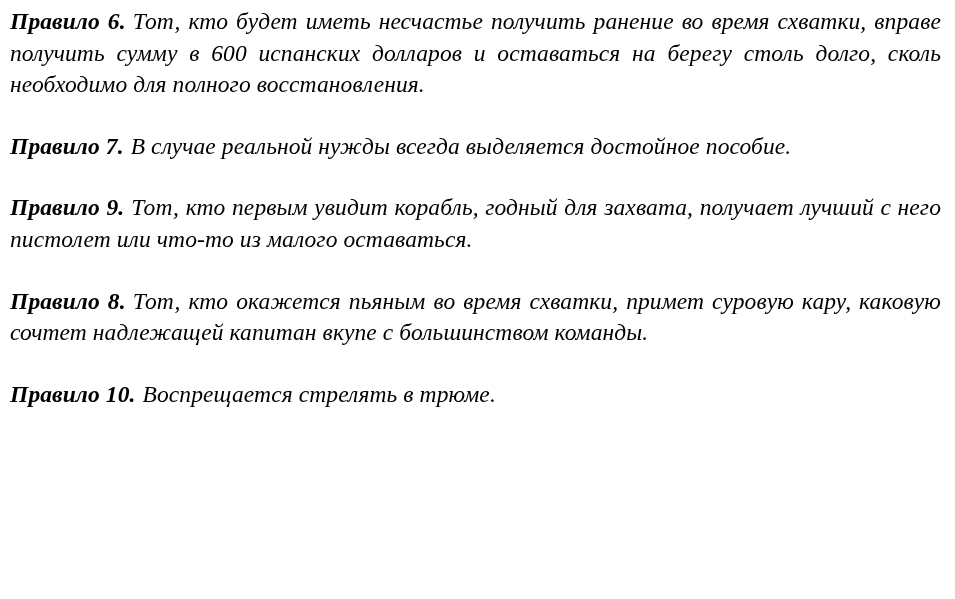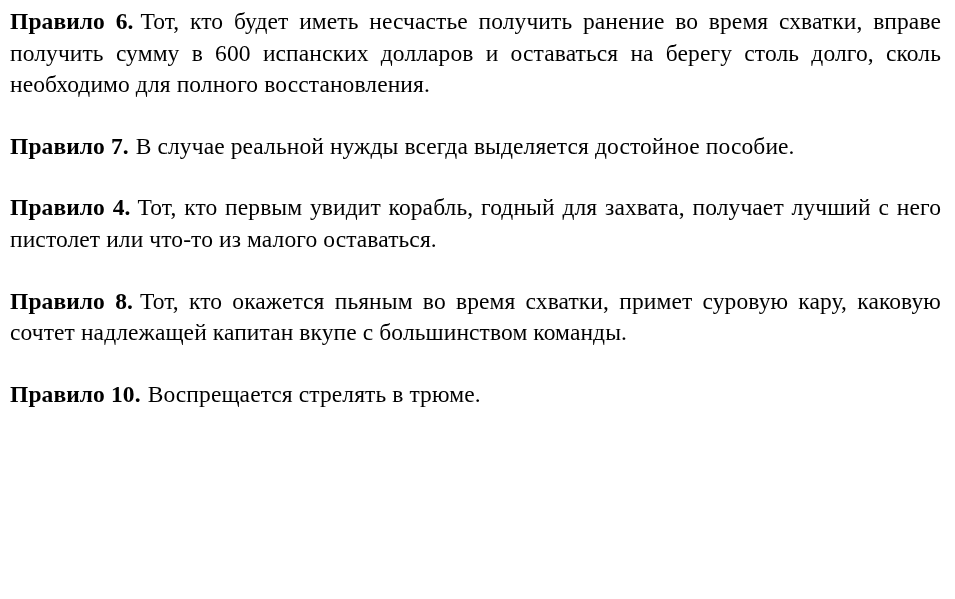--- a/index.html
+++ b/index.html
@@ -13,20 +13,21 @@
     font-family: "Liberation Serif", serif;
     color: #000000;
     overflow: hidden;
   }
   .page {
     box-sizing: border-box;
     width: 955px;
     height: 599px;
     padding: 6px 14px 0 10px;
     background: #ffffff;
+    font-style: italic;
   }
   .rule {
     font-size: 23.5px;
     line-height: 1.345;
     text-align: justify;
     text-justify: inter-word;
     margin: 0 0 30px 0;
     letter-spacing: 0.1px;
   }
   .rule:last-child {
@@ -50,21 +51,21 @@
 
   <p class="rule">
     <span class="rule-label">Правило 6.</span><span class="rule-gap"></span><span class="rule-text">Тот, кто будет иметь несчастье получить ранение во время схватки, вправе получить сумму в 600 испанских долларов и оставаться на берегу столь долго, сколь необходимо для полного восстановления.</span>
   </p>
 
   <p class="rule">
     <span class="rule-label">Правило 7.</span><span class="rule-gap"></span><span class="rule-text">В случае реальной нужды всегда выделяется достойное пособие.</span>
   </p>
 
   <p class="rule">
-    <span class="rule-label">Правило 4.</span><span class="rule-gap"></span><span class="rule-text">Тот, кто первым увидит корабль, годный для захвата, получает лучший с него пистолет или что-то из малого оставаться.</span>
+    <span class="rule-label">Правило 9.</span><span class="rule-gap"></span><span class="rule-text">Тот, кто первым увидит корабль, годный для захвата, получает лучший с него пистолет или что-то из малого оставаться.</span>
   </p>
 
   <p class="rule">
     <span class="rule-label">Правило 8.</span><span class="rule-gap"></span><span class="rule-text">Тот, кто окажется пьяным во время схватки, примет суровую кару, каковую сочтет надлежащей капитан вкупе с большинством команды.</span>
   </p>
 
   <p class="rule">
     <span class="rule-label">Правило 10.</span><span class="rule-gap"></span><span class="rule-text">Воспрещается стрелять в трюме.</span>
   </p>
 

